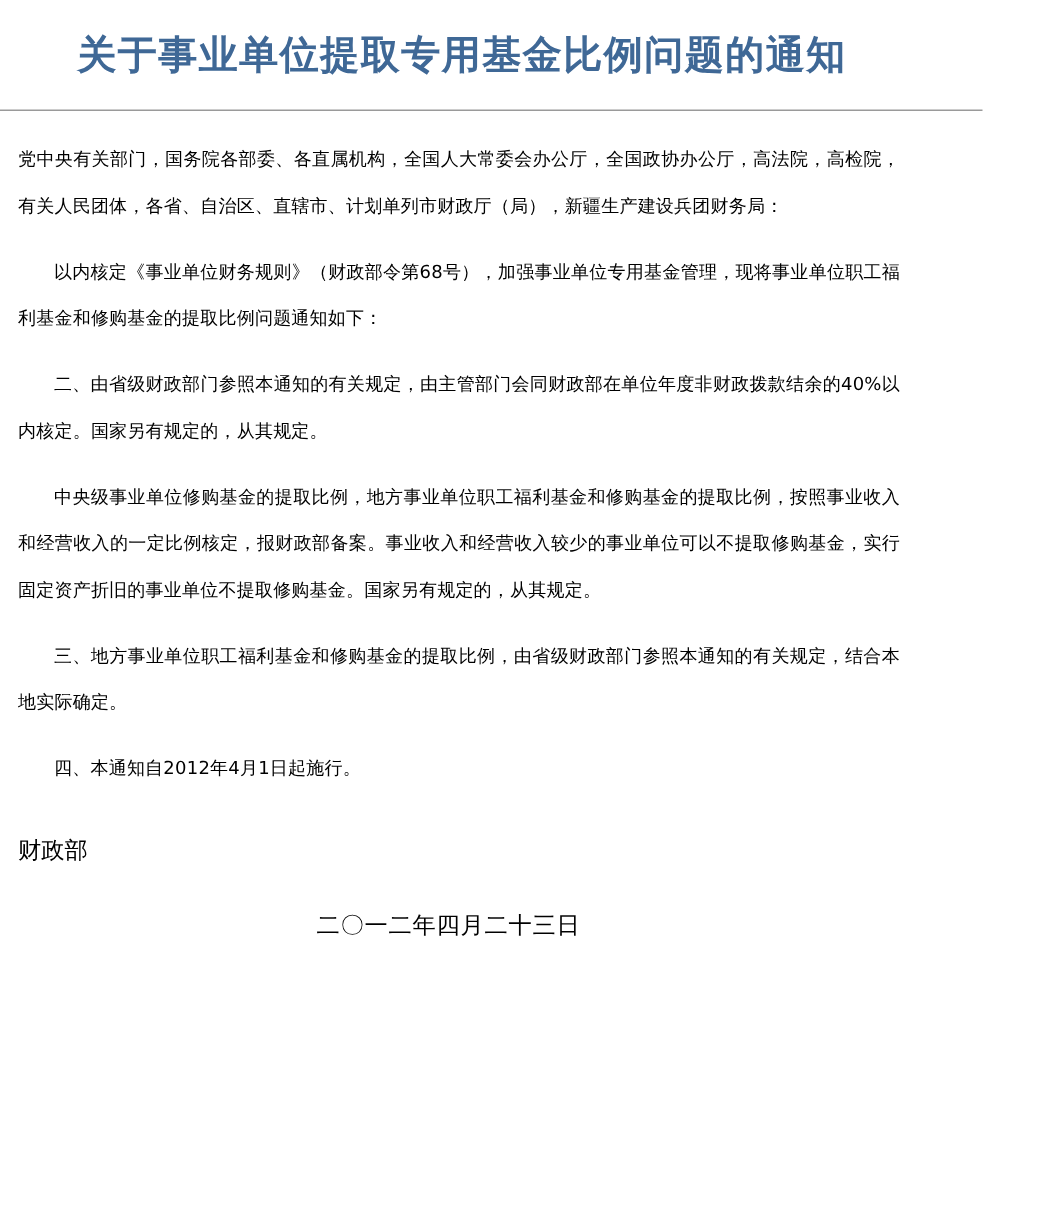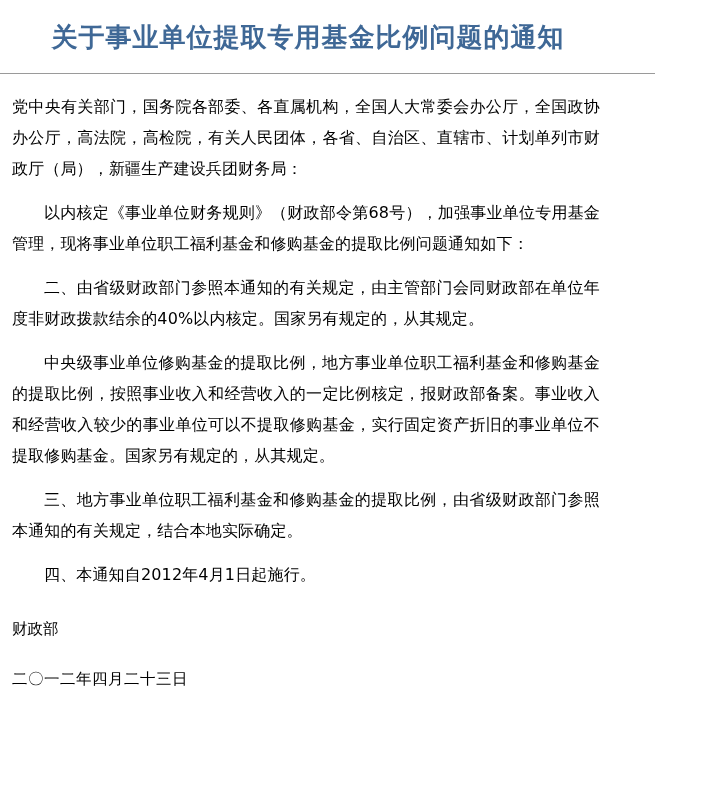--- a/index.html
+++ b/index.html
@@ -58,21 +58,21 @@
     letter-spacing: 0.2px;
   }
 
   
   .body-block {
     padding: 0 16px 0 12px;
   }
 
   .para {
     margin: 0;
-    font-size: 16px;
+    font-size: 12px;
     line-height: 31px;
     text-align: justify;
     text-justify: inter-ideograph;
     letter-spacing: 0.15px;
   }
 
   .para.addressee {
     margin-top: 17px;
   }
 
@@ -89,21 +89,21 @@
     margin: 0;
     margin-top: 24px;
     text-align: left;
     font-size: 15.5px;
     line-height: 30px;
     padding-right: 14px;
   }
   .sign-date {
     margin: 0;
     margin-top: 20px;
-    text-align: left;
+    text-align: center;
     font-size: 15.5px;
     line-height: 30px;
     padding-right: 14px;
     letter-spacing: 0.5px;
   }
 </style>
 </head>
 <body>
 
 <div class="page">

